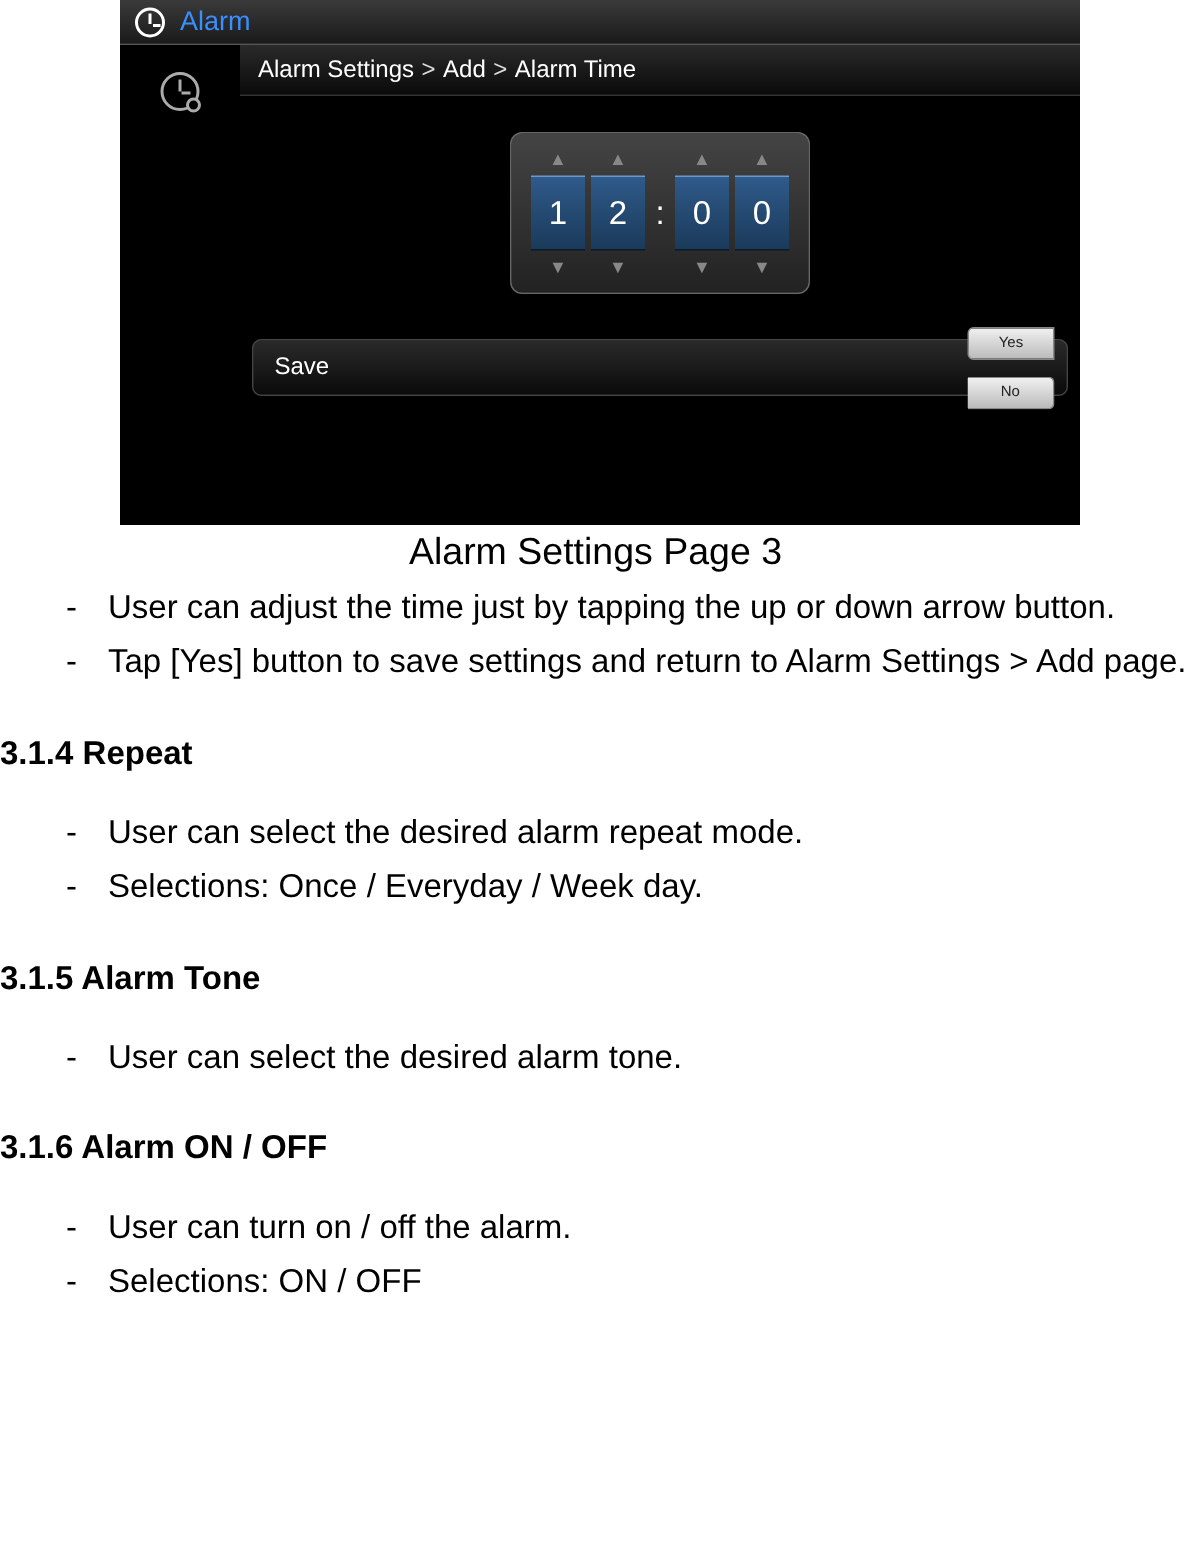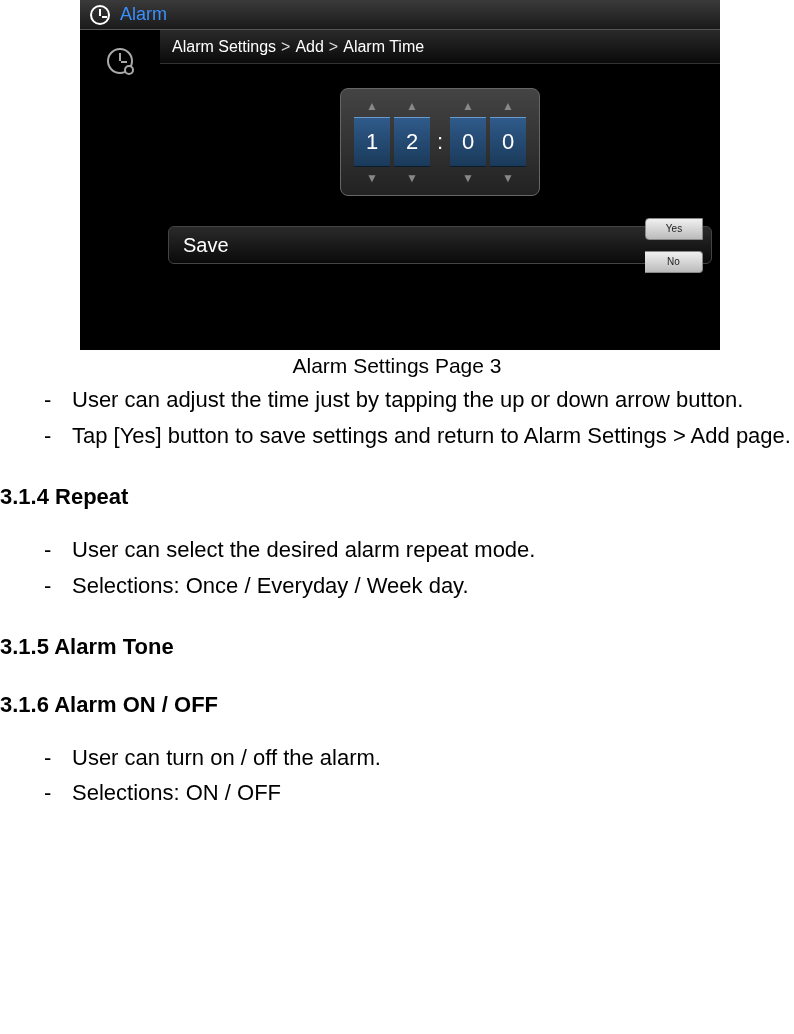--- a/index.html
+++ b/index.html
@@ -168,21 +168,21 @@
     background: linear-gradient(#2a2a2a,#0a0a0a);
     border: 1px solid #444;
     border-radius: 6px;
     display: flex;
     align-items: center;
     justify-content: space-between;
     padding: 0 8px 0 14px;
   }
   .save-label {
     color: #fff;
-    font-size: 20px;
+    font-size: 16px;
   }
   .save-buttons {
     display: flex;
     gap: 11px;
     flex-direction: column;
   }
   .save-btn {
     width: 58px;
     height: 22px;
     background: linear-gradient(#f0f0f0,#bbb);
@@ -192,21 +192,21 @@
     align-items: center;
     justify-content: center;
     color: #222;
   }
   .save-btn:first-child { border-radius: 4px 0 0 4px; }
   .save-btn:last-child { border-radius: 0 4px 4px 0; border-left: none; }
 
   
   .caption {
     text-align: center;
-    font-size: 21px;
+    font-size: 25px;
     margin-top: 4px;
   }
   .bullets {
     margin-left: 44px;
     margin-top: 6px;
   }
   .bullets li {
     list-style: none;
     font-size: 22px;
     line-height: 1.45;
@@ -288,19 +288,20 @@
 </ul>
 
 <div class="section-h">3.1.4 Repeat</div>
 <ul class="bullets">
   <li>User can select the desired alarm repeat mode.</li>
   <li>Selections: Once / Everyday / Week day.</li>
 </ul>
 
 <div class="section-h">3.1.5 Alarm Tone</div>
 <ul class="bullets">
+  <li>User can select the desired alarm tone.</li>
 </ul>
 
 <div class="section-h">3.1.6 Alarm ON / OFF</div>
 <ul class="bullets">
   <li>User can turn on / off the alarm.</li>
   <li>Selections: ON / OFF</li>
 </ul>
 
 </body></html>

